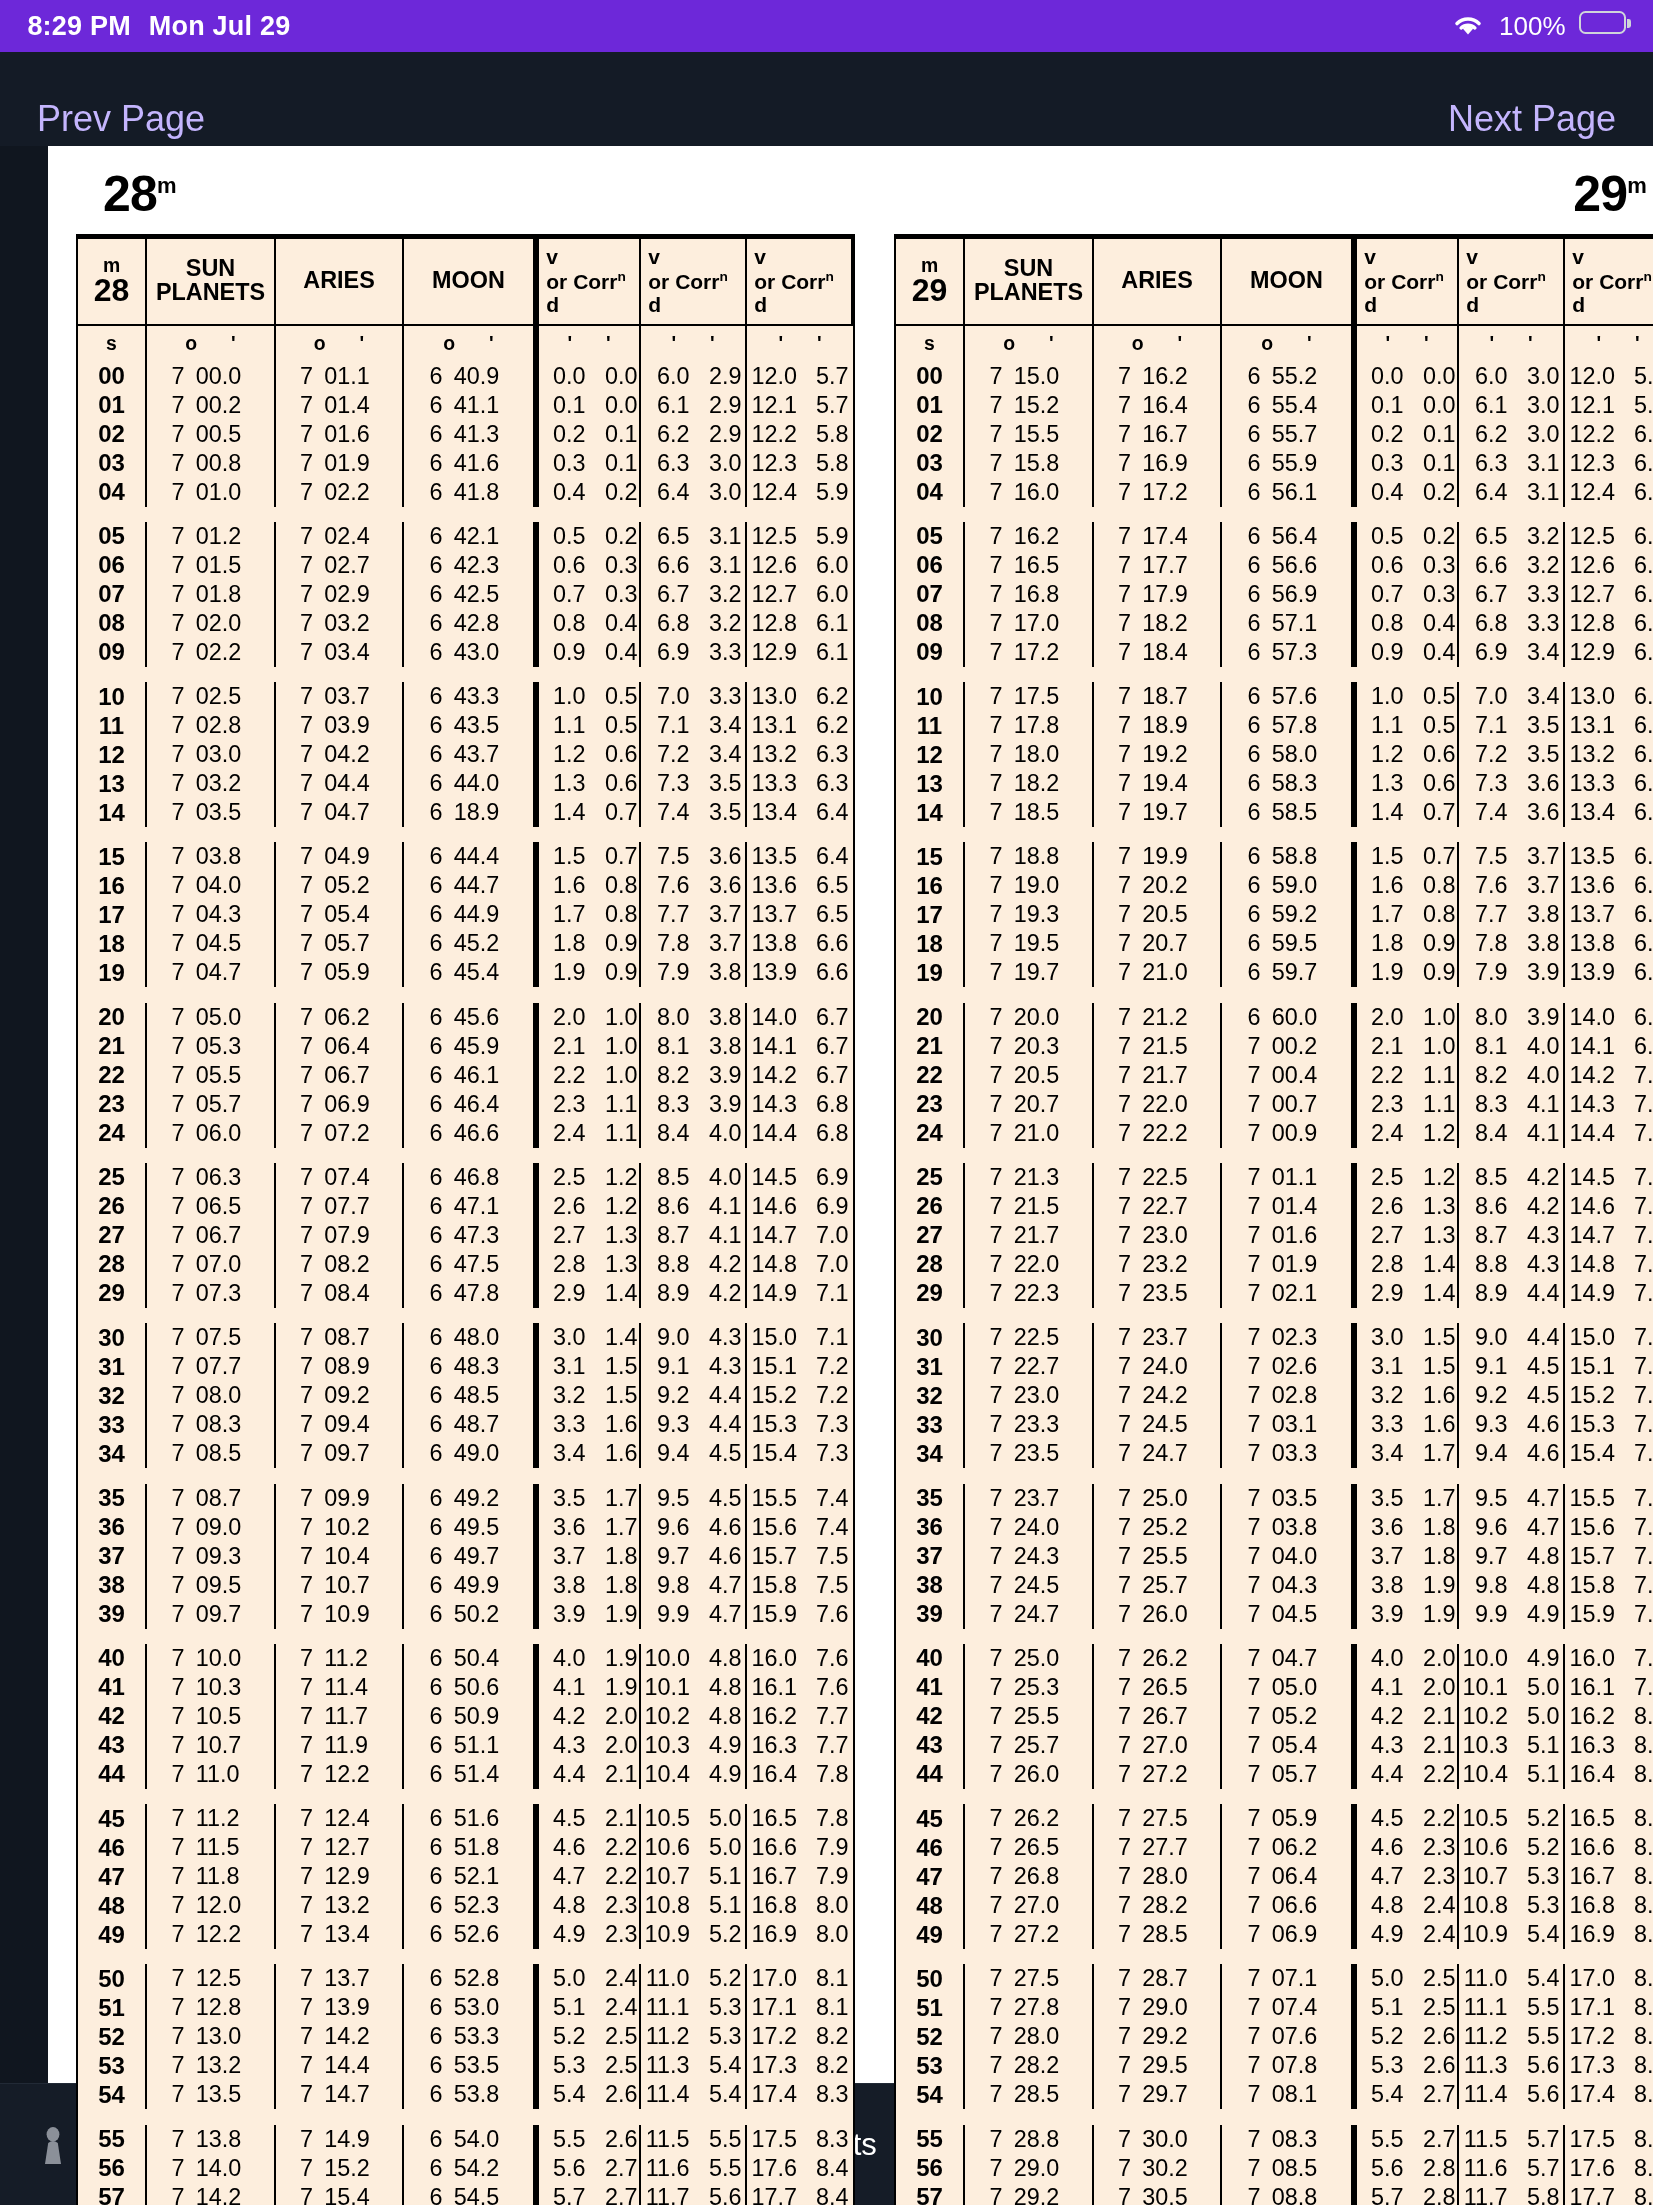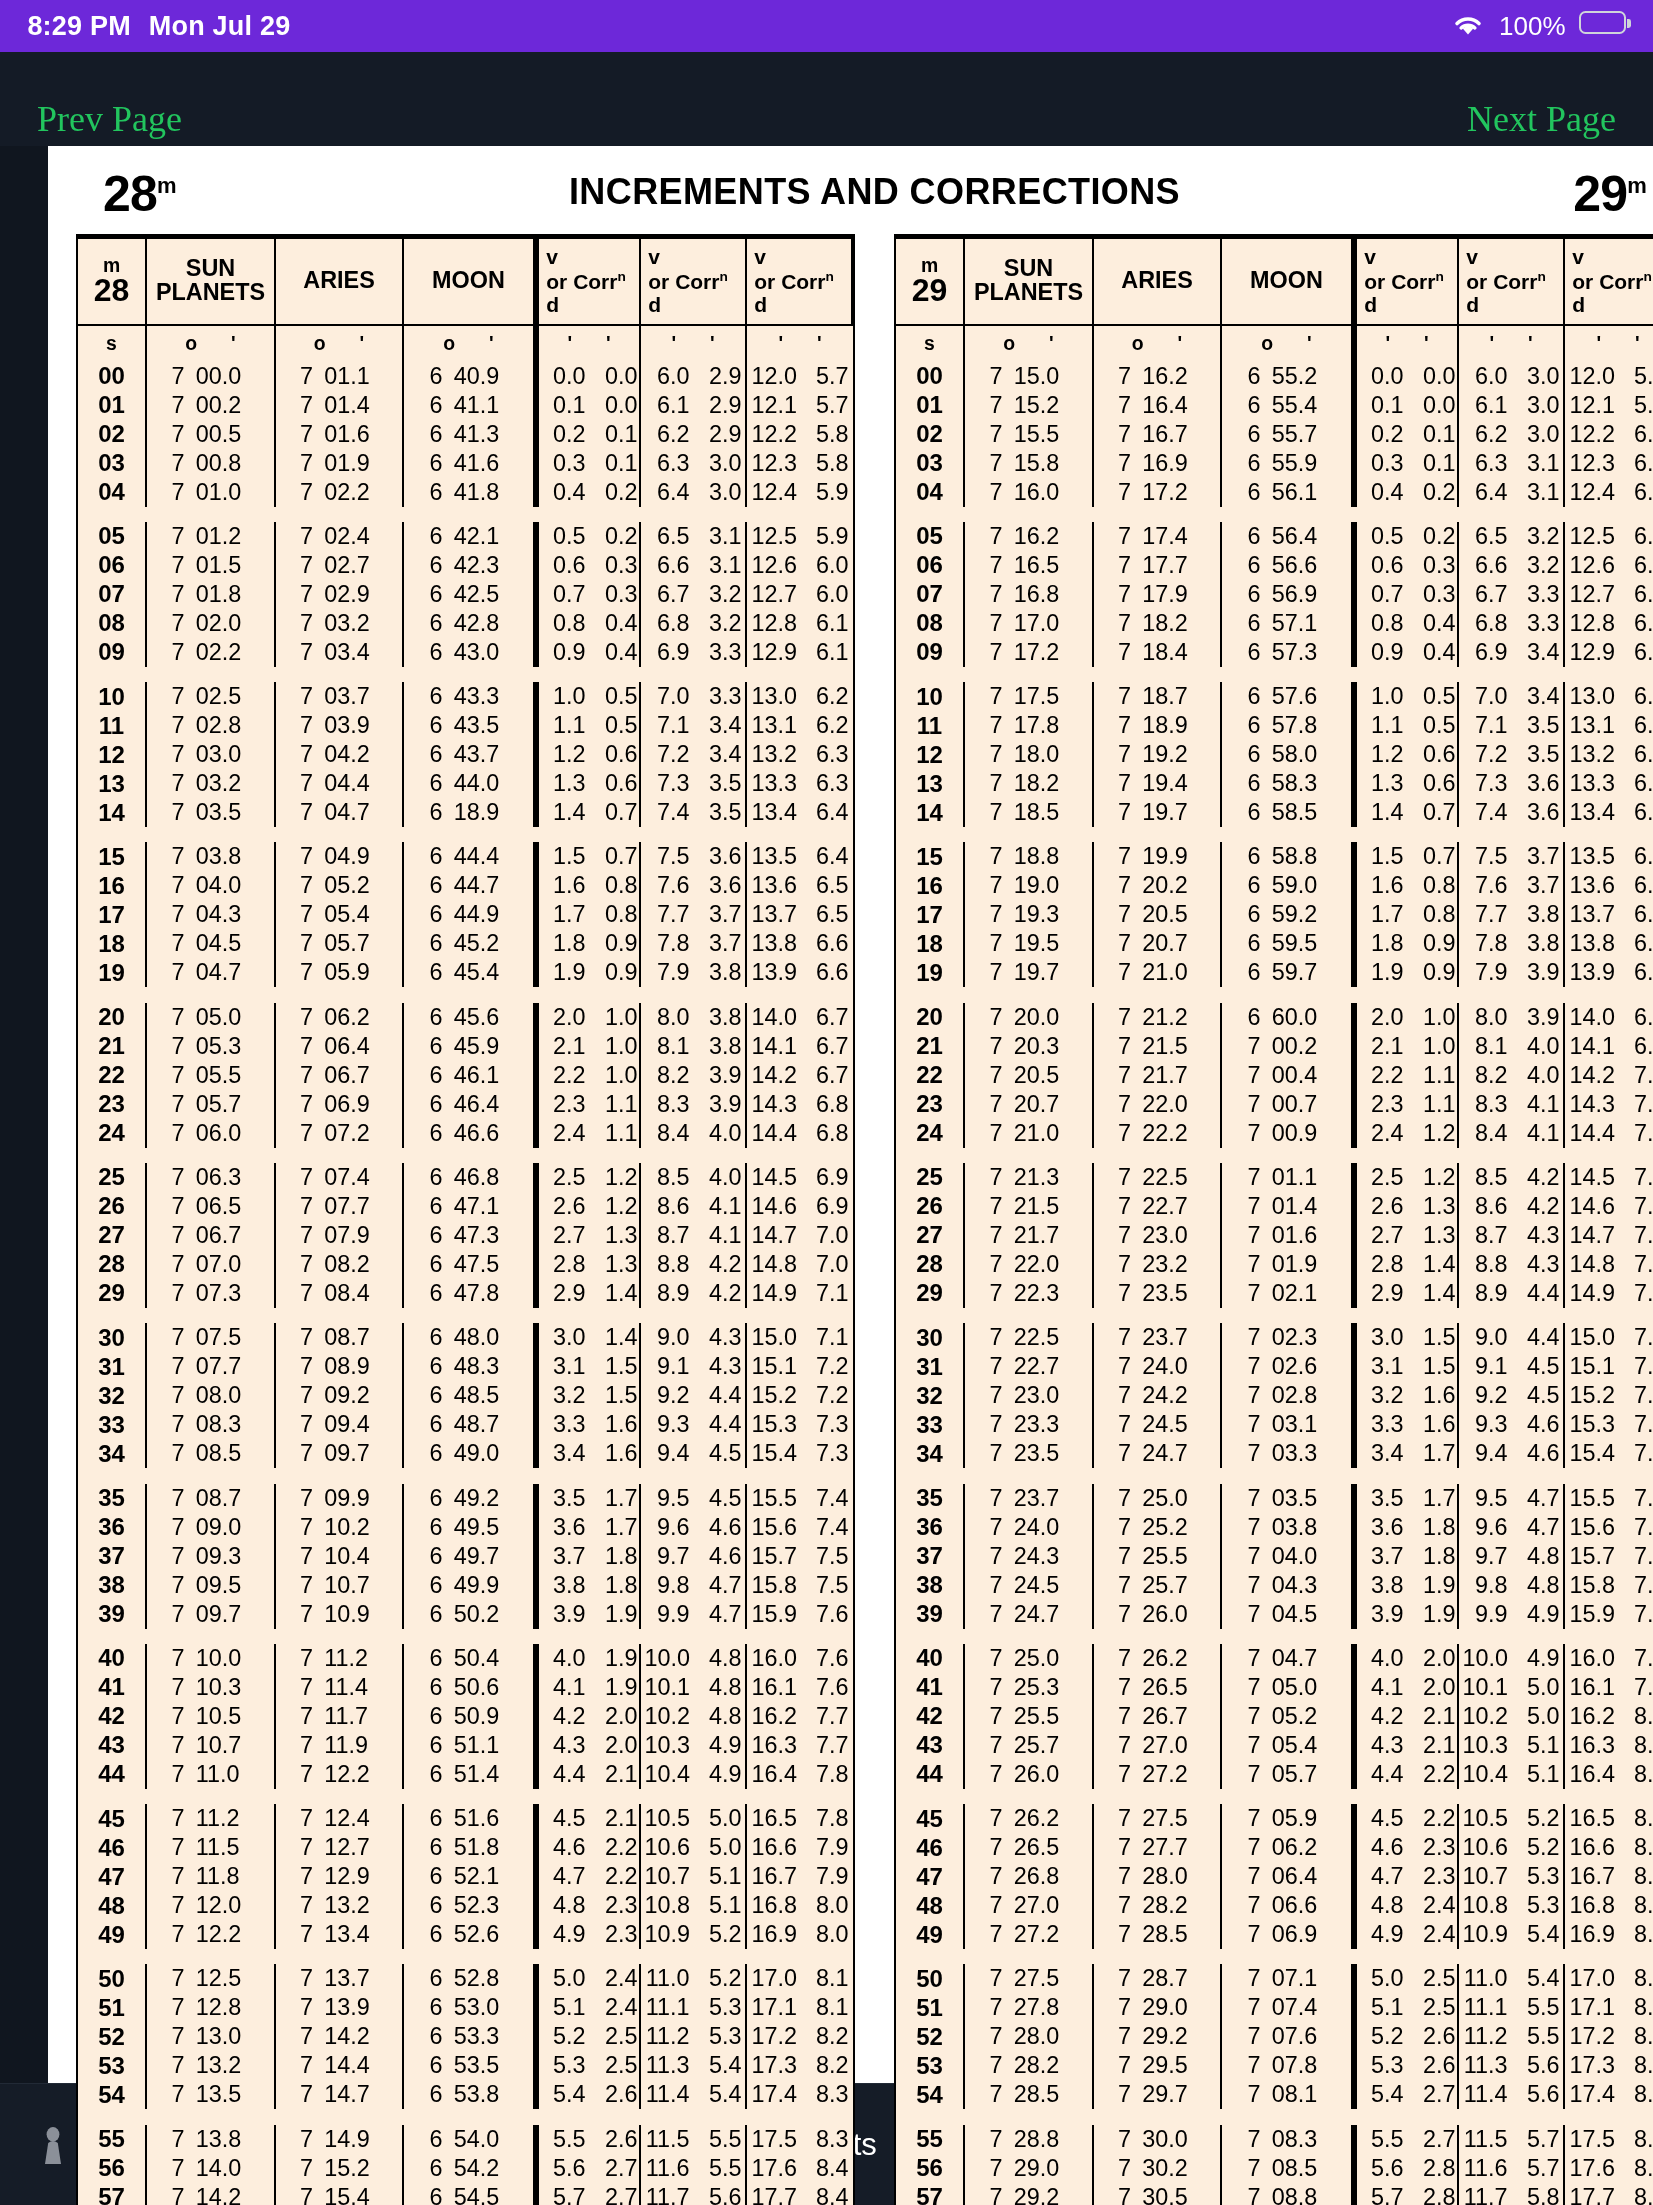--- a/index.html
+++ b/index.html
@@ -36,23 +36,23 @@
   .battery-fill { width: 100%; height: 100%; background: #ffffff; border-radius: 2.4px; }
 
   
   .nav-bar {
     height: 94px; width: 1653px;
     background: #141b26;
     display: flex; align-items: center; justify-content: space-between;
     padding: 0 37px;
   }
   .nav-btn {
-    color: #22c55e; font-size: 36px; font-weight: 400;
+    color: #c4b5fd; font-size: 36px; font-weight: 400;
     background: none; border: none; cursor: pointer;
-    font-family: Liberation Serif, serif;
+    font-family: Liberation Sans, sans-serif;
     margin-top: 40px;
   }
 
   
   .page {
     width: 1653px; height: 1937px;
     background: #ffffff;
     position: relative;
     padding: 0 31px;
     margin-left: 48px;
@@ -178,21 +178,20 @@
   <button class="nav-btn">Prev Page</button>
   <button class="nav-btn">Next Page</button>
 </div>
 
 <div class="page">
 
   <div class="page-header">
     <div class="min-label left">
       <span>28</span><sup>m</sup>
     </div>
-    <div class="page-title">INCREMENTS AND CORRECTIONS</div>
     <div class="min-label right">
       <span>29</span><sup>m</sup>
     </div>
   </div>
 
   <div class="tables-wrap">
     <div class="alm-table" id="tbl-0">
         <div class="hdr-row">
           <div class="hdr-cell min">
             <span class="minhdr-m">m</span>

